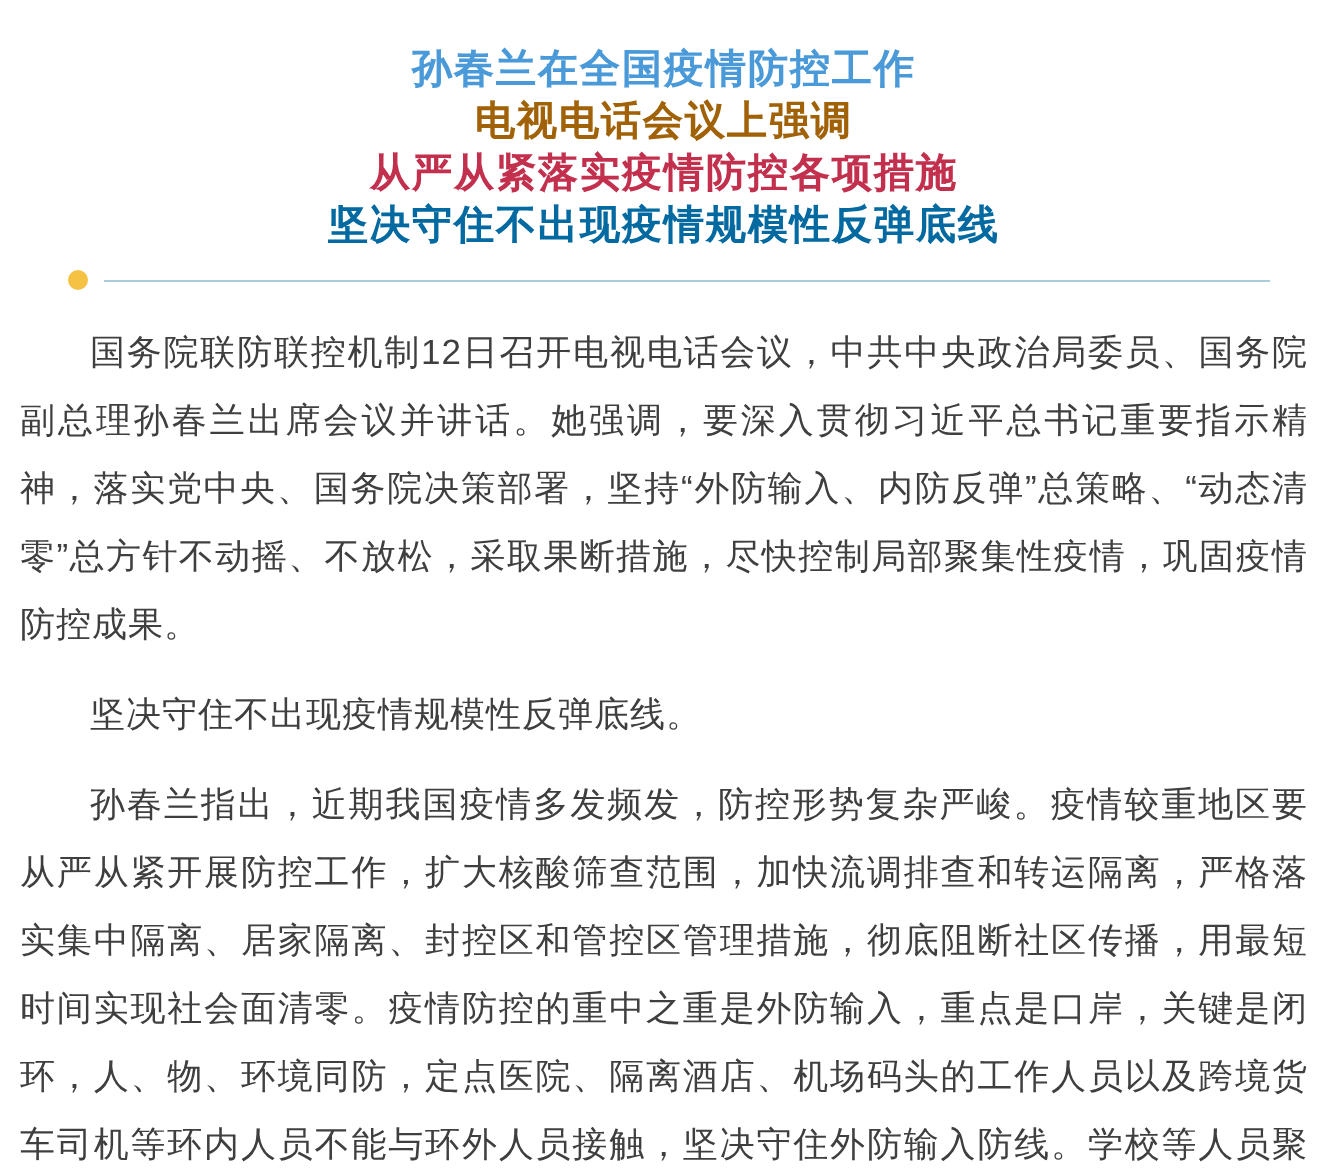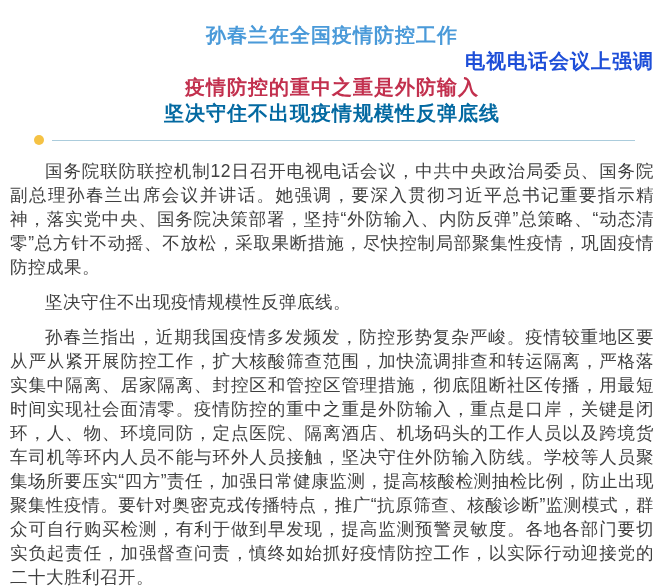--- a/index.html
+++ b/index.html
@@ -40,36 +40,36 @@
     height: 1px;
     flex: 1;
     margin-left: 8px;
   }
   .article-body {
     margin-top: 14px;
   }
   .para {
     margin: 0 0 11px 0;
     font-size: 17.5px;
-    line-height: 24px;
+    line-height: 34px;
     text-align: justify;
     text-indent: 2em;
     word-break: break-all;
     letter-spacing: 0.5px;
   }
 </style>
 </head>
 <body>
 
 <div class="page">
 
   <header class="title-block">
     <div class="title-line" style="color: rgb(74, 154, 217);">孙春兰在全国疫情防控工作</div>
-    <div class="title-line" style="color: #1d4ed8; text-align: right;">电视电话会议上强调</div>
-    <div class="title-line" style="color: rgb(194, 48, 78);">疫情防控的重中之重是外防输入</div>
+    <div class="title-line" style="color: #a16207;">电视电话会议上强调</div>
+    <div class="title-line" style="color: rgb(194, 48, 78);">从严从紧落实疫情防控各项措施</div>
     <div class="title-line" style="color: #0369a1;">坚决守住不出现疫情规模性反弹底线</div>
   </header>
 
   <div class="divider-row">
     <span class="dot" style="background-color: rgb(245, 194, 68);"></span>
     <span class="hline" style="background-color: rgb(171, 204, 220);"></span>
   </div>
 
   <main class="article-body">
     <p class="para" style="color: rgb(63, 63, 63);">国务院联防联控机制12日召开电视电话会议，中共中央政治局委员、国务院副总理孙春兰出席会议并讲话。她强调，要深入贯彻习近平总书记重要指示精神，落实党中央、国务院决策部署，坚持“外防输入、内防反弹”总策略、“动态清零”总方针不动摇、不放松，采取果断措施，尽快控制局部聚集性疫情，巩固疫情防控成果。</p>

